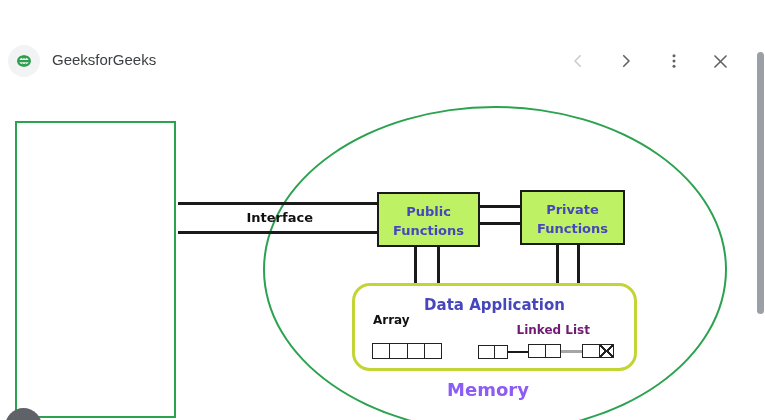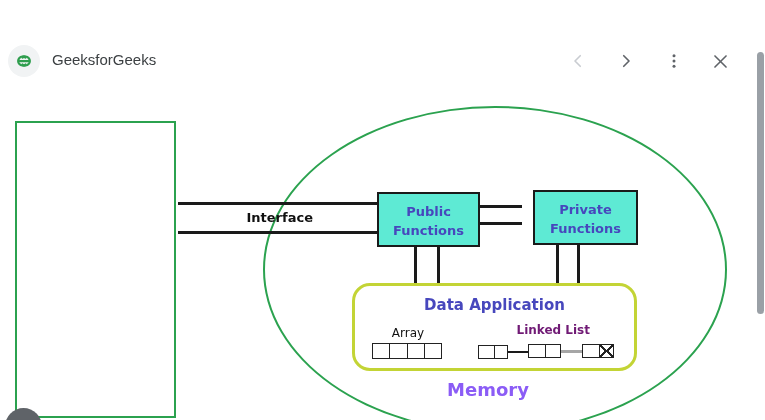--- a/index.html
+++ b/index.html
@@ -38,36 +38,36 @@
   .hline { position:absolute; height:2.5px; background:#1a1a1a; z-index:3; }
   .vline { position:absolute; width:2.5px; background:#1a1a1a; z-index:3; }
   .iface-top { left:178px; top:166px; width:201px; }
   .iface-bot { left:178px; top:195px; width:201px; }
   .iface-label { position:absolute; left:213px; top:174px; width:100px; text-align:right;
                  font-size:13px; font-weight:bold; color:#111; z-index:4; }
   .link-top { left:480px; top:169px; width:42px; }
   .link-bot { left:480px; top:186px; width:42px; }
 
   .fn-box { position:absolute; width:103px; height:55px; border:2.5px solid #1a1a1a;
-            background:#5eead4; z-index:4; text-align:center; font-size:13px; font-weight:bold;
+            background:#bef264; z-index:4; text-align:center; font-size:13px; font-weight:bold;
             color:#4747bd; line-height:19px; padding-top:8px; }
   .pub-box { left:377px; top:156px; }
-  .priv-box { left:533px; top:154px; width:105px; }
+  .priv-box { left:520px; top:154px; width:105px; }
 
   .v1 { left:414px; top:211px; height:36px; }
   .v2 { left:437px; top:211px; height:36px; }
   .v3 { left:556px; top:209px; height:38px; }
   .v4 { left:577px; top:209px; height:38px; }
 
   .ds-box { position:absolute; left:352px; top:247px; width:285px; height:88px;
             border:3px solid #c3d435; border-radius:18px; background:#fff; z-index:2; }
   .ds-title { position:absolute; left:352px; top:260px; width:285px; text-align:center;
               font-size:15px; font-weight:bold; color:#4747bd; z-index:5; }
-  .array-label { position:absolute; left:373px; top:290px; width:70px; text-align:center;
-                 font-size:12px; font-weight:normal; color:#111; z-index:5; }
+  .array-label { position:absolute; left:373px; top:277px; width:70px; text-align:left;
+                 font-size:12px; font-weight:bold; color:#111; z-index:5; }
   .ll-label { position:absolute; left:510px; top:287px; width:80px; text-align:right;
               font-size:12px; font-weight:bold; color:#701a75; z-index:5; }
 
   .array-box { position:absolute; left:372px; top:307px; width:70px; height:16px;
                border:1.5px solid #222; display:flex; background:#fff; z-index:5; }
   .array-cell { flex:1; border-right:1.5px solid #222; }
   .array-cell:last-child { border-right:none; }
 
   .ll-node { position:absolute; height:14px; border:1.5px solid #222; display:flex;
              background:#fff; z-index:5; }

